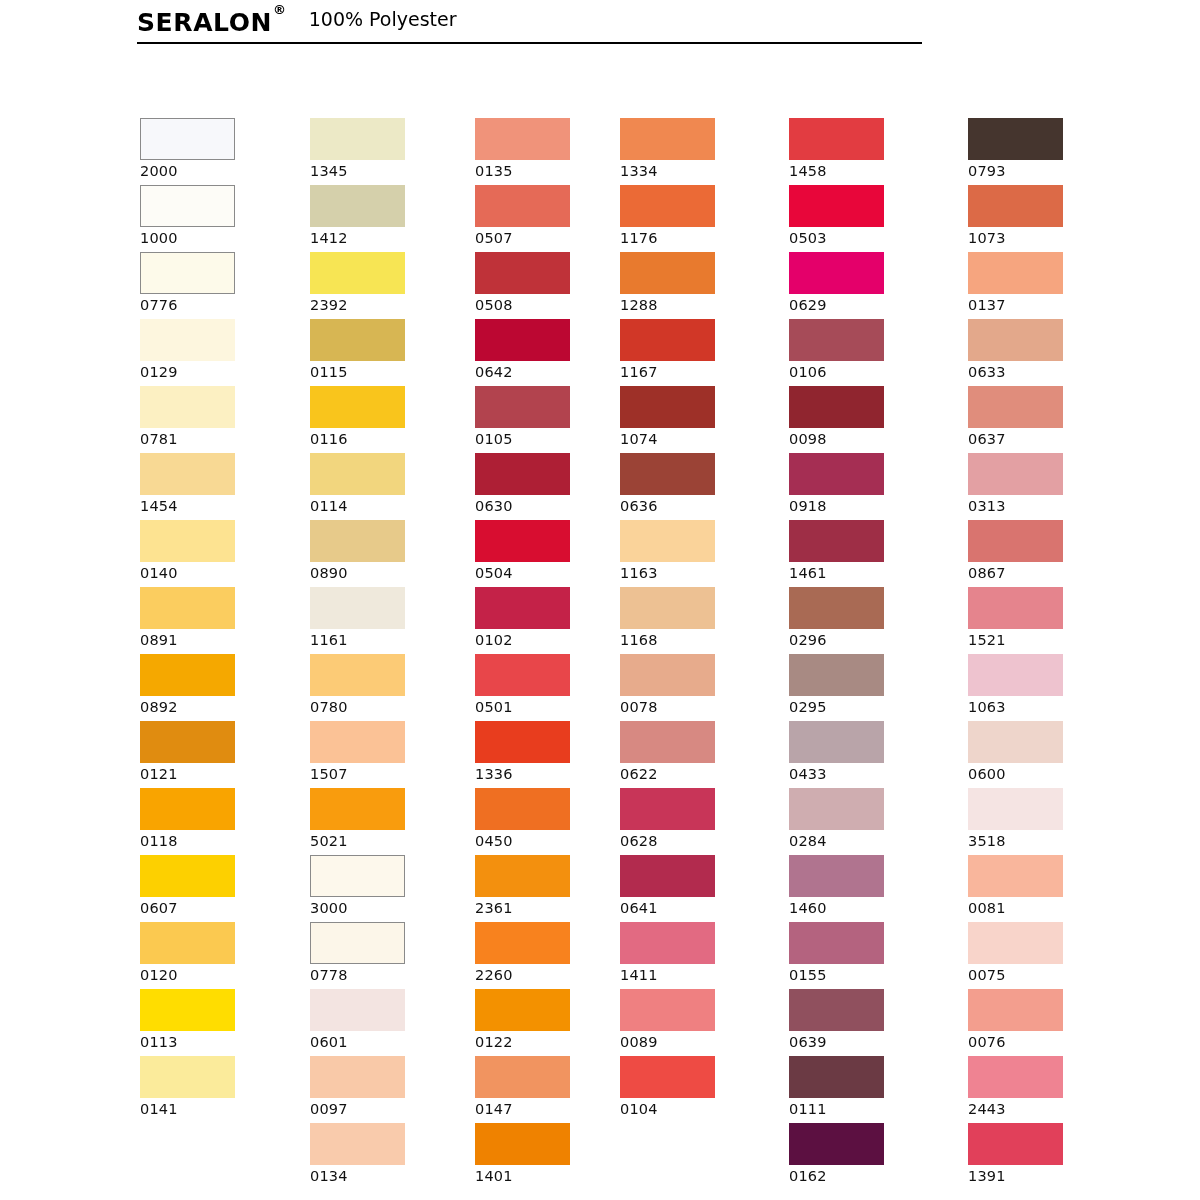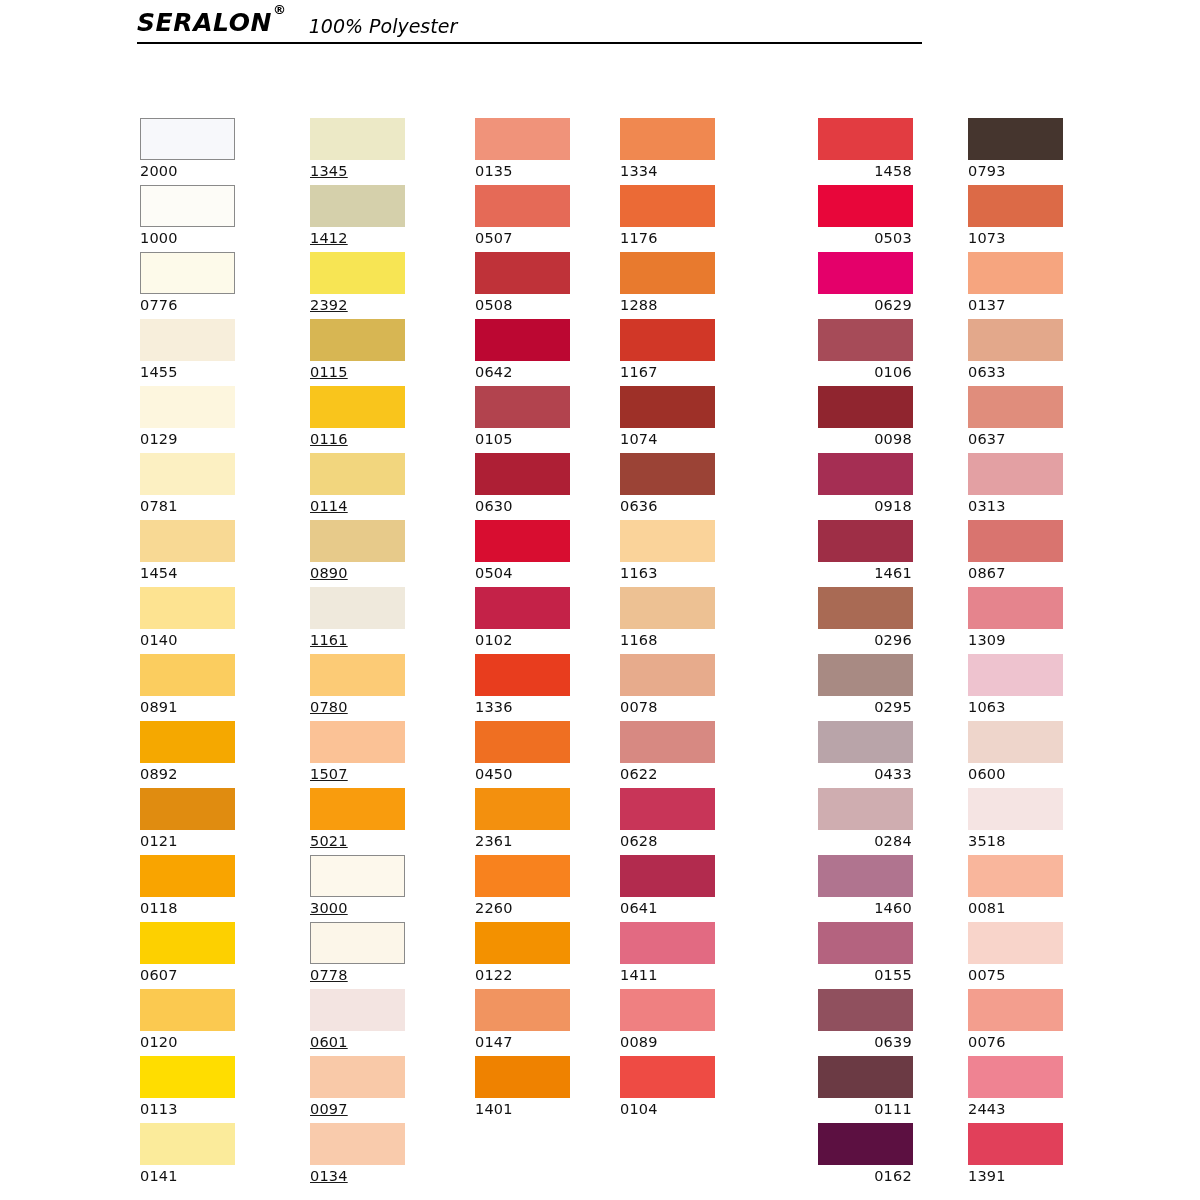--- a/index.html
+++ b/index.html
@@ -18,23 +18,22 @@
 
   
   #header {
     position: absolute;
     left: 137px;
     top: 8px;
     width: 785px;
   }
   #header-line {
     display: flex;
-    align-items: flex-end;
+    align-items: flex-start;
     white-space: nowrap;
-    font-style: italic;
   }
   #brand {
     font-family: "DejaVu Sans", "Liberation Sans", sans-serif;
     font-weight: bold;
     font-size: 25px;
     letter-spacing: 0.6px;
     color: #000;
   }
   #brand-reg {
     font-size: 13px;
@@ -113,24 +112,20 @@
       </div>
       <div class="swatch-cell">
         <div class="swatch-chip bordered" style="background: rgb(253, 252, 247);"></div>
         <div class="swatch-label">1000</div>
       </div>
       <div class="swatch-cell">
         <div class="swatch-chip bordered" style="background: rgb(253, 250, 234);"></div>
         <div class="swatch-label">0776</div>
       </div>
       <div class="swatch-cell">
-        <div class="swatch-chip" style="background: rgb(247, 238, 219);"></div>
-        <div class="swatch-label">1455</div>
-      </div>
-      <div class="swatch-cell">
         <div class="swatch-chip" style="background: rgb(253, 246, 222);"></div>
         <div class="swatch-label">0129</div>
       </div>
       <div class="swatch-cell">
         <div class="swatch-chip" style="background: rgb(252, 240, 194);"></div>
         <div class="swatch-label">0781</div>
       </div>
       <div class="swatch-cell">
         <div class="swatch-chip" style="background: rgb(248, 217, 148);"></div>
         <div class="swatch-label">1454</div>
@@ -165,21 +160,21 @@
       </div>
       <div class="swatch-cell">
         <div class="swatch-chip" style="background: rgb(255, 221, 0);"></div>
         <div class="swatch-label">0113</div>
       </div>
       <div class="swatch-cell">
         <div class="swatch-chip" style="background: rgb(251, 235, 155);"></div>
         <div class="swatch-label">0141</div>
       </div>
     </div>
-    <div class="swatch-col" style="left: 310px; text-decoration: underline;">
+    <div class="swatch-col" style="left: 310px;">
       <div class="swatch-cell">
         <div class="swatch-chip" style="background: rgb(236, 233, 198);"></div>
         <div class="swatch-label">1345</div>
       </div>
       <div class="swatch-cell">
         <div class="swatch-chip" style="background: rgb(213, 208, 171);"></div>
         <div class="swatch-label">1412</div>
       </div>
       <div class="swatch-cell">
         <div class="swatch-chip" style="background: rgb(247, 229, 84);"></div>
@@ -265,20 +260,24 @@
       </div>
       <div class="swatch-cell">
         <div class="swatch-chip" style="background: rgb(216, 13, 48);"></div>
         <div class="swatch-label">0504</div>
       </div>
       <div class="swatch-cell">
         <div class="swatch-chip" style="background: rgb(196, 34, 72);"></div>
         <div class="swatch-label">0102</div>
       </div>
       <div class="swatch-cell">
+        <div class="swatch-chip" style="background: rgb(232, 70, 74);"></div>
+        <div class="swatch-label">0501</div>
+      </div>
+      <div class="swatch-cell">
         <div class="swatch-chip" style="background: rgb(232, 61, 30);"></div>
         <div class="swatch-label">1336</div>
       </div>
       <div class="swatch-cell">
         <div class="swatch-chip" style="background: rgb(239, 111, 34);"></div>
         <div class="swatch-label">0450</div>
       </div>
       <div class="swatch-cell">
         <div class="swatch-chip" style="background: rgb(243, 144, 14);"></div>
         <div class="swatch-label">2361</div>
@@ -355,21 +354,21 @@
       </div>
       <div class="swatch-cell">
         <div class="swatch-chip" style="background: rgb(239, 128, 129);"></div>
         <div class="swatch-label">0089</div>
       </div>
       <div class="swatch-cell">
         <div class="swatch-chip" style="background: rgb(238, 75, 68);"></div>
         <div class="swatch-label">0104</div>
       </div>
     </div>
-    <div class="swatch-col" style="left: 818px; text-align: center;">
+    <div class="swatch-col" style="left: 789px;">
       <div class="swatch-cell">
         <div class="swatch-chip" style="background: rgb(226, 60, 65);"></div>
         <div class="swatch-label">1458</div>
       </div>
       <div class="swatch-cell">
         <div class="swatch-chip" style="background: rgb(232, 6, 58);"></div>
         <div class="swatch-label">0503</div>
       </div>
       <div class="swatch-cell">
         <div class="swatch-chip" style="background: rgb(228, 0, 106);"></div>
@@ -452,21 +451,21 @@
       <div class="swatch-cell">
         <div class="swatch-chip" style="background: rgb(227, 160, 163);"></div>
         <div class="swatch-label">0313</div>
       </div>
       <div class="swatch-cell">
         <div class="swatch-chip" style="background: rgb(217, 116, 111);"></div>
         <div class="swatch-label">0867</div>
       </div>
       <div class="swatch-cell">
         <div class="swatch-chip" style="background: rgb(229, 132, 141);"></div>
-        <div class="swatch-label">1309</div>
+        <div class="swatch-label">1521</div>
       </div>
       <div class="swatch-cell">
         <div class="swatch-chip" style="background: rgb(238, 195, 207);"></div>
         <div class="swatch-label">1063</div>
       </div>
       <div class="swatch-cell">
         <div class="swatch-chip" style="background: rgb(238, 213, 203);"></div>
         <div class="swatch-label">0600</div>
       </div>
       <div class="swatch-cell">

